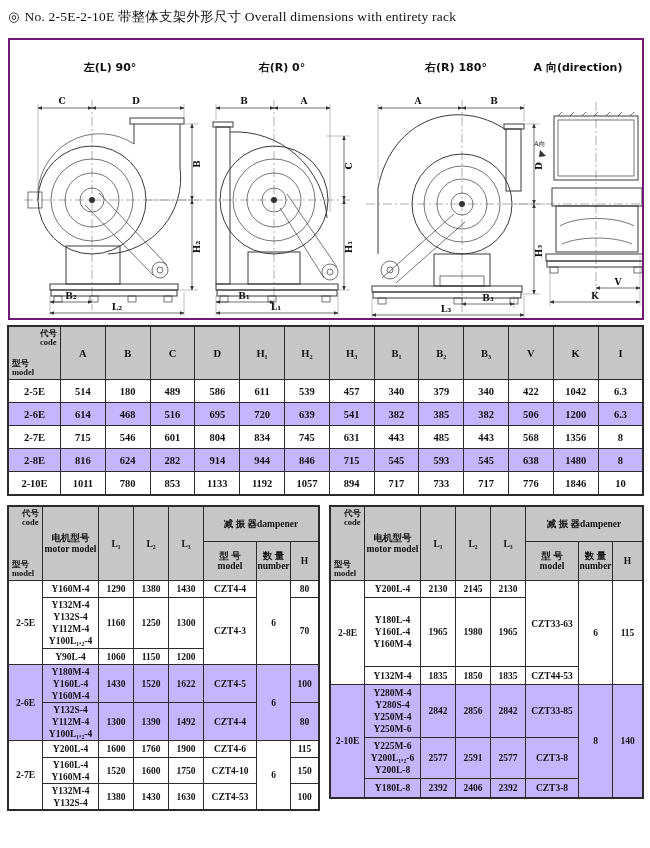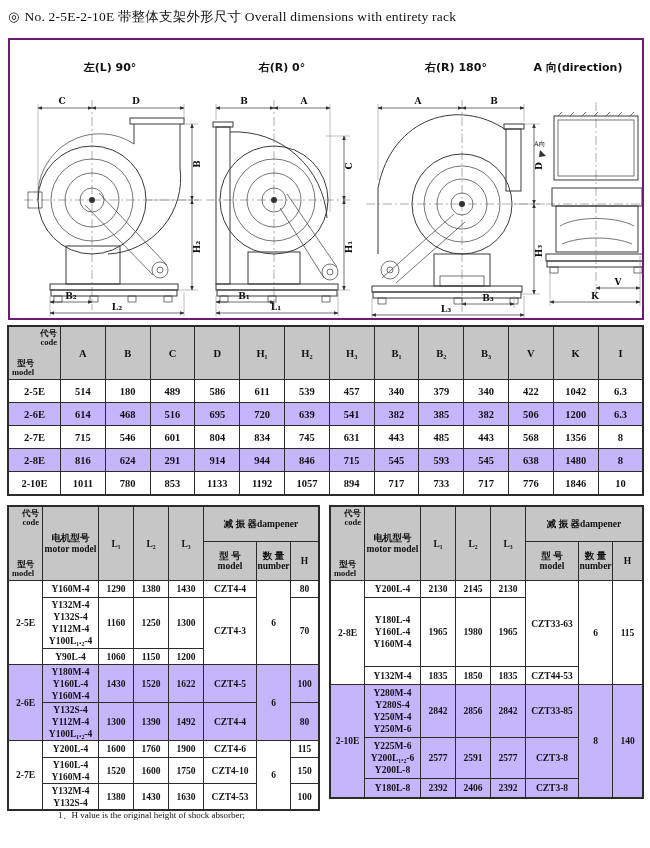--- a/index.html
+++ b/index.html
@@ -26,23 +26,23 @@
   .maintbl td{height:22px;}
   .maintbl td.hd{background:#c6c6c6;height:52px;font-size:10.5px;}
   .subtbl td{font-size:9.5px;}
   .subtbl td.hd{background:#c6c6c6;}
   .ltbl{position:absolute;left:8px;top:506px;width:310px;outline:1px solid #2b2b2b;}
   .rtbl{position:absolute;left:330px;top:506px;width:312px;outline:1px solid #2b2b2b;}
   .corner{position:relative;background-color:#c6c6c6;
     background-image:linear-gradient(to bottom right,transparent calc(50% - .5px),
       #2b2b2b calc(50% - .5px),#2b2b2b calc(50% + .5px),transparent calc(50% + .5px));}
   .corner .tr{position:absolute;top:2px;right:3px;font-size:8.5px;line-height:1.05;
-      white-space:pre-line;text-align:right;}
+      white-space:pre-line;text-align:left;}
   .corner .bl{position:absolute;bottom:2px;left:3px;font-size:8.5px;line-height:1.05;
-      white-space:pre-line;text-align:right;}
+      white-space:pre-line;text-align:left;}
   .two{white-space:pre-line;line-height:1.1;font-size:9px;}
   .motors{white-space:pre-line;line-height:12px;font-size:9px;}
   .rowA td{background:#fff;} .rowB td{background:#c4b5fd;}
   .notes{position:absolute;left:8px;top:810px;width:636px;font-size:9.5px;line-height:1.3;}
   .notes .en{margin-left:50px;font-size:9px;line-height:1.25;}
 </style>
 </head>
 <body>
 
 <div class="title">
@@ -296,21 +296,21 @@
     <td>485</td>
     <td>443</td>
     <td>568</td>
     <td>1356</td>
     <td>8</td>
   </tr>
   <tr class="rowB">
     <td>2-8E</td>
     <td>816</td>
     <td>624</td>
-    <td>291</td>
+    <td>282</td>
     <td>914</td>
     <td>944</td>
     <td>846</td>
     <td>715</td>
     <td>545</td>
     <td>593</td>
     <td>545</td>
     <td>638</td>
     <td>1480</td>
     <td>8</td>
@@ -536,14 +536,13 @@
     <td class="motors" style="height:18px">Y180L-8</td>
     <td>2392</td>
     <td>2406</td>
     <td>2392</td>
     <td>CZT3-8</td>
   </tr>
 </tbody>
   </table>
 
 <div class="notes">
-  <div class="en">1、H value is the original height of shock absorber;</div>
 </div>
 
 </body></html>

